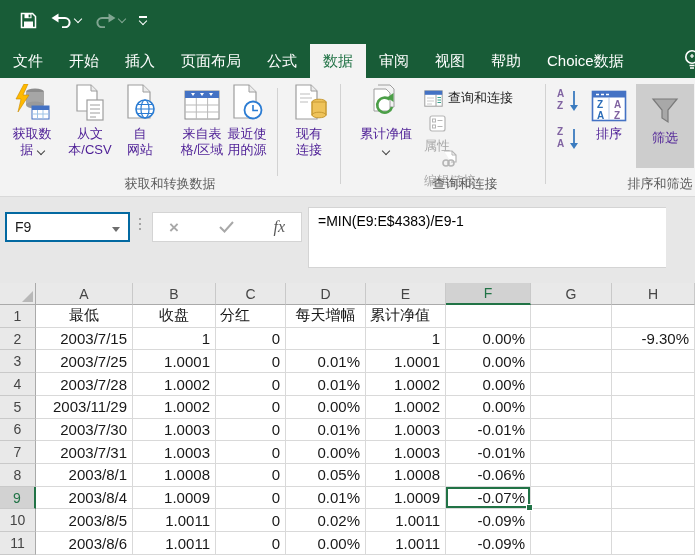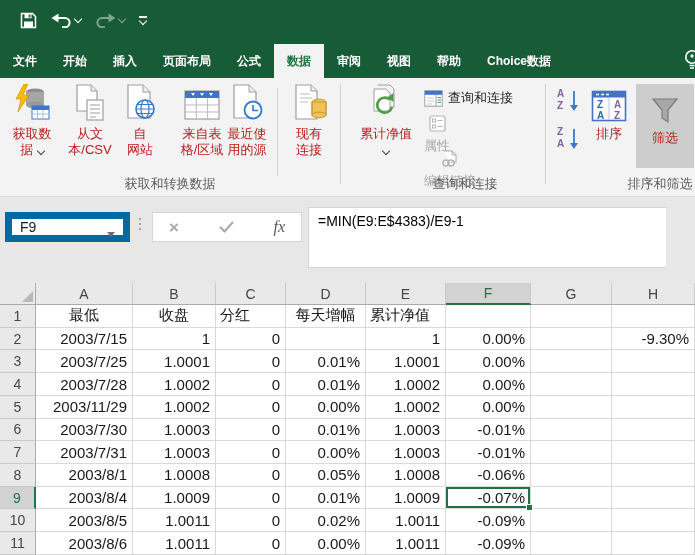--- a/index.html
+++ b/index.html
@@ -9,36 +9,36 @@
     background:#fff; -webkit-font-smoothing:antialiased;
   }
   
   #titlebar{position:absolute;left:0;top:0;width:695px;height:40px;background:#185c37;}
   .qat{position:absolute;top:9px;left:20px;display:flex;align-items:center;gap:14px;height:22px;}
   .qat .btn{display:flex;align-items:center;gap:3px;cursor:default;}
   .chev{display:inline-block;width:5px;height:5px;border-right:1.4px solid #fff;border-bottom:1.4px solid #fff;transform:rotate(45deg);margin-top:-3px;}
   .chev.dark{border-color:#444;}
   
   #tabbar{position:absolute;left:0;top:40px;width:695px;height:38px;background:#185c37;display:flex;align-items:flex-end;}
-  .tab{height:34px;display:flex;align-items:center;padding:0 13px;color:#fff;font-size:12px;white-space:nowrap;font-weight:bold;}
+  .tab{height:34px;display:flex;align-items:center;padding:0 13px;color:#fff;font-size:15px;white-space:nowrap;}
   .tab.active{background:#f3f3f3;color:#217346;}
   #tellme{position:absolute;right:-8px;top:48px;}
   
   #ribbon{position:absolute;left:0;top:78px;width:695px;height:118px;background:#f3f3f3;border-bottom:1px solid #d9d9d9;}
   .rdivider{position:absolute;top:6px;height:100px;width:1px;background:#d2d2d2;}
   .group-label{position:absolute;bottom:3px;font-size:13px;color:#5c5c5c;text-align:center;white-space:nowrap;}
   .bigbtn{position:absolute;top:4px;display:flex;flex-direction:column;align-items:center;cursor:default;}
   .bigbtn .ic{height:40px;display:flex;align-items:flex-end;justify-content:center;}
-  .bigbtn .lbl{font-size:13px;line-height:16px;color:#b91c1c;text-align:center;margin-top:4px;white-space:nowrap;}
+  .bigbtn .lbl{font-size:13px;line-height:16px;color:#4c1d95;text-align:center;margin-top:4px;white-space:nowrap;}
   .smallitem{position:absolute;display:flex;align-items:center;gap:5px;font-size:13px;color:#262626;white-space:nowrap;height:20px;}
   .smallitem.disabled{color:#a6a6a6;flex-direction:column;}
   .filterbtn{background:#cdcdcd;}
   
   #fbar{position:absolute;left:0;top:197px;width:695px;height:86px;background:#e7e7e7;}
-  #namebox{position:absolute;left:5px;top:15px;width:125px;height:30px;background:#fff;border:7px solid #0369a1;display:flex;align-items:center;font-size:14px;color:#1a1a1a;padding-left:8px;box-sizing:border-box;}
+  #namebox{position:absolute;left:5px;top:15px;width:125px;height:30px;background:#fff;border:2px solid #0369a1;display:flex;align-items:center;font-size:14px;color:#1a1a1a;padding-left:8px;box-sizing:border-box;}
   #namebox .dd{position:absolute;right:8px;top:13px;width:0;height:0;border-left:4px solid transparent;border-right:4px solid transparent;border-top:5px solid #6e6e6e;}
   #fdots{position:absolute;left:139px;top:21px;display:flex;flex-direction:column;gap:3px;}
   #fdots i{width:2px;height:2px;background:#8f8f8f;border-radius:50%;}
   #fxbox{position:absolute;left:152px;top:15px;width:150px;height:30px;background:#fff;border:1px solid #d4d4d4;display:flex;align-items:center;justify-content:space-between;padding:0 16px;box-sizing:border-box;}
   #cancelx{color:#a8a8a8;font-size:17px;font-weight:bold;line-height:1;}
   #fxlabel{font-family:"Liberation Serif","DejaVu Serif",serif;font-style:italic;font-size:16px;color:#595959;}
   #formulabox{position:absolute;left:308px;top:10px;width:358px;height:61px;background:#fff;border:1px solid #d4d4d4;border-right:none;box-sizing:border-box;font-size:14px;color:#000;padding:5px 0 0 9px;}
   
   #sheet{position:absolute;left:0;top:283px;width:695px;height:272px;background:#fff;}
   #grid{display:grid;grid-template-columns:36px 97px 83px 70px 80px 80px 85px 81px 83px;grid-template-rows:22px repeat(11,22.72px);}

